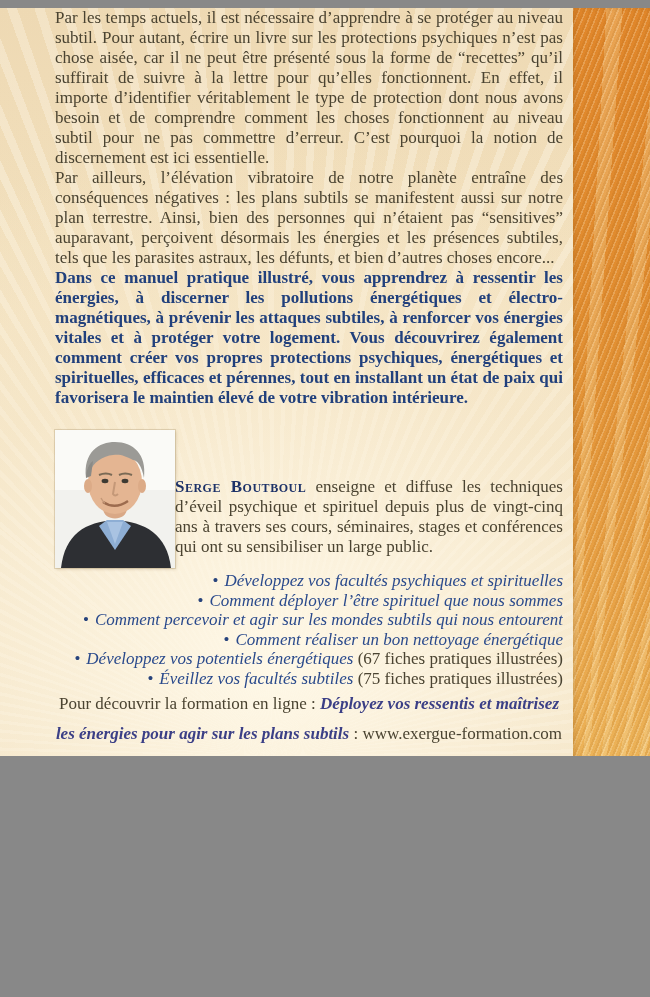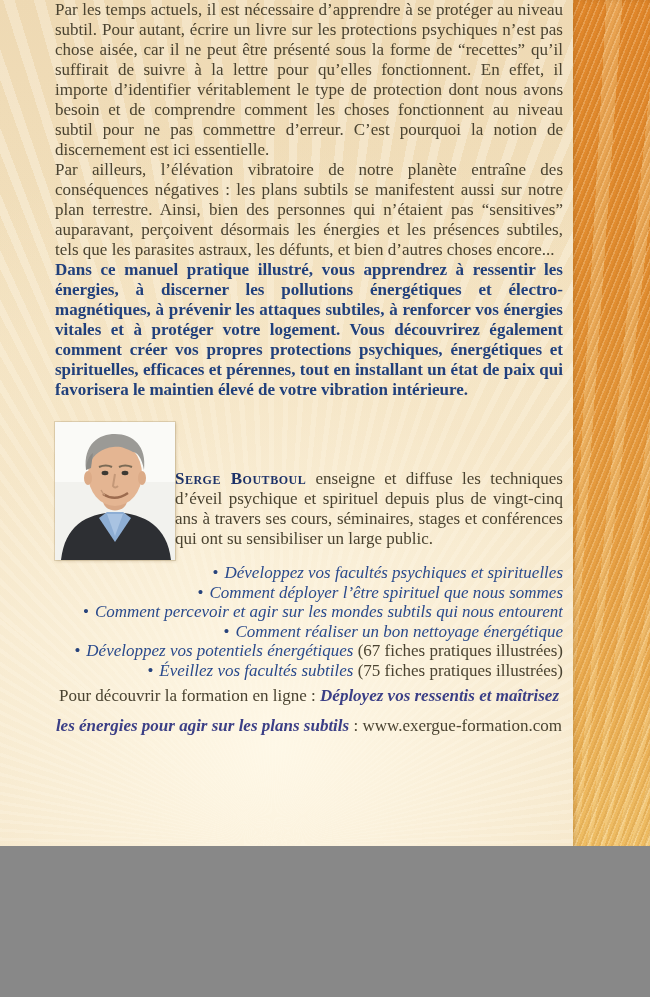--- a/index.html
+++ b/index.html
@@ -1,20 +1,20 @@
 <!DOCTYPE html>
 <html><head>
 <meta charset="utf-8">
 <style>
   html, body { margin: 0; padding: 0; background: #888; }
   .page {
     position: relative;
     width: 650px;
-    height: 846px;
-    margin: 0 auto;
+    height: 748px;
+    margin: 8px auto;
     overflow: hidden;
     font-family: "Liberation Serif", serif;
     background:
       radial-gradient(ellipse 130% 95% at 42% 88%, rgba(255,249,233,0.95) 0%, rgba(248,234,206,0.55) 45%, rgba(240,220,182,0) 75%),
       repeating-conic-gradient(from -50deg at 42% 100%, rgba(255,255,255,0.20) 0deg 0.7deg, rgba(221,192,146,0.10) 0.7deg 1.9deg),
       linear-gradient(180deg, #f0dcb7 0%, #f5e5c4 40%, #f6e9cd 75%, #f3e4c6 100%);
   }
   
   .orange-band {
     position: absolute;

